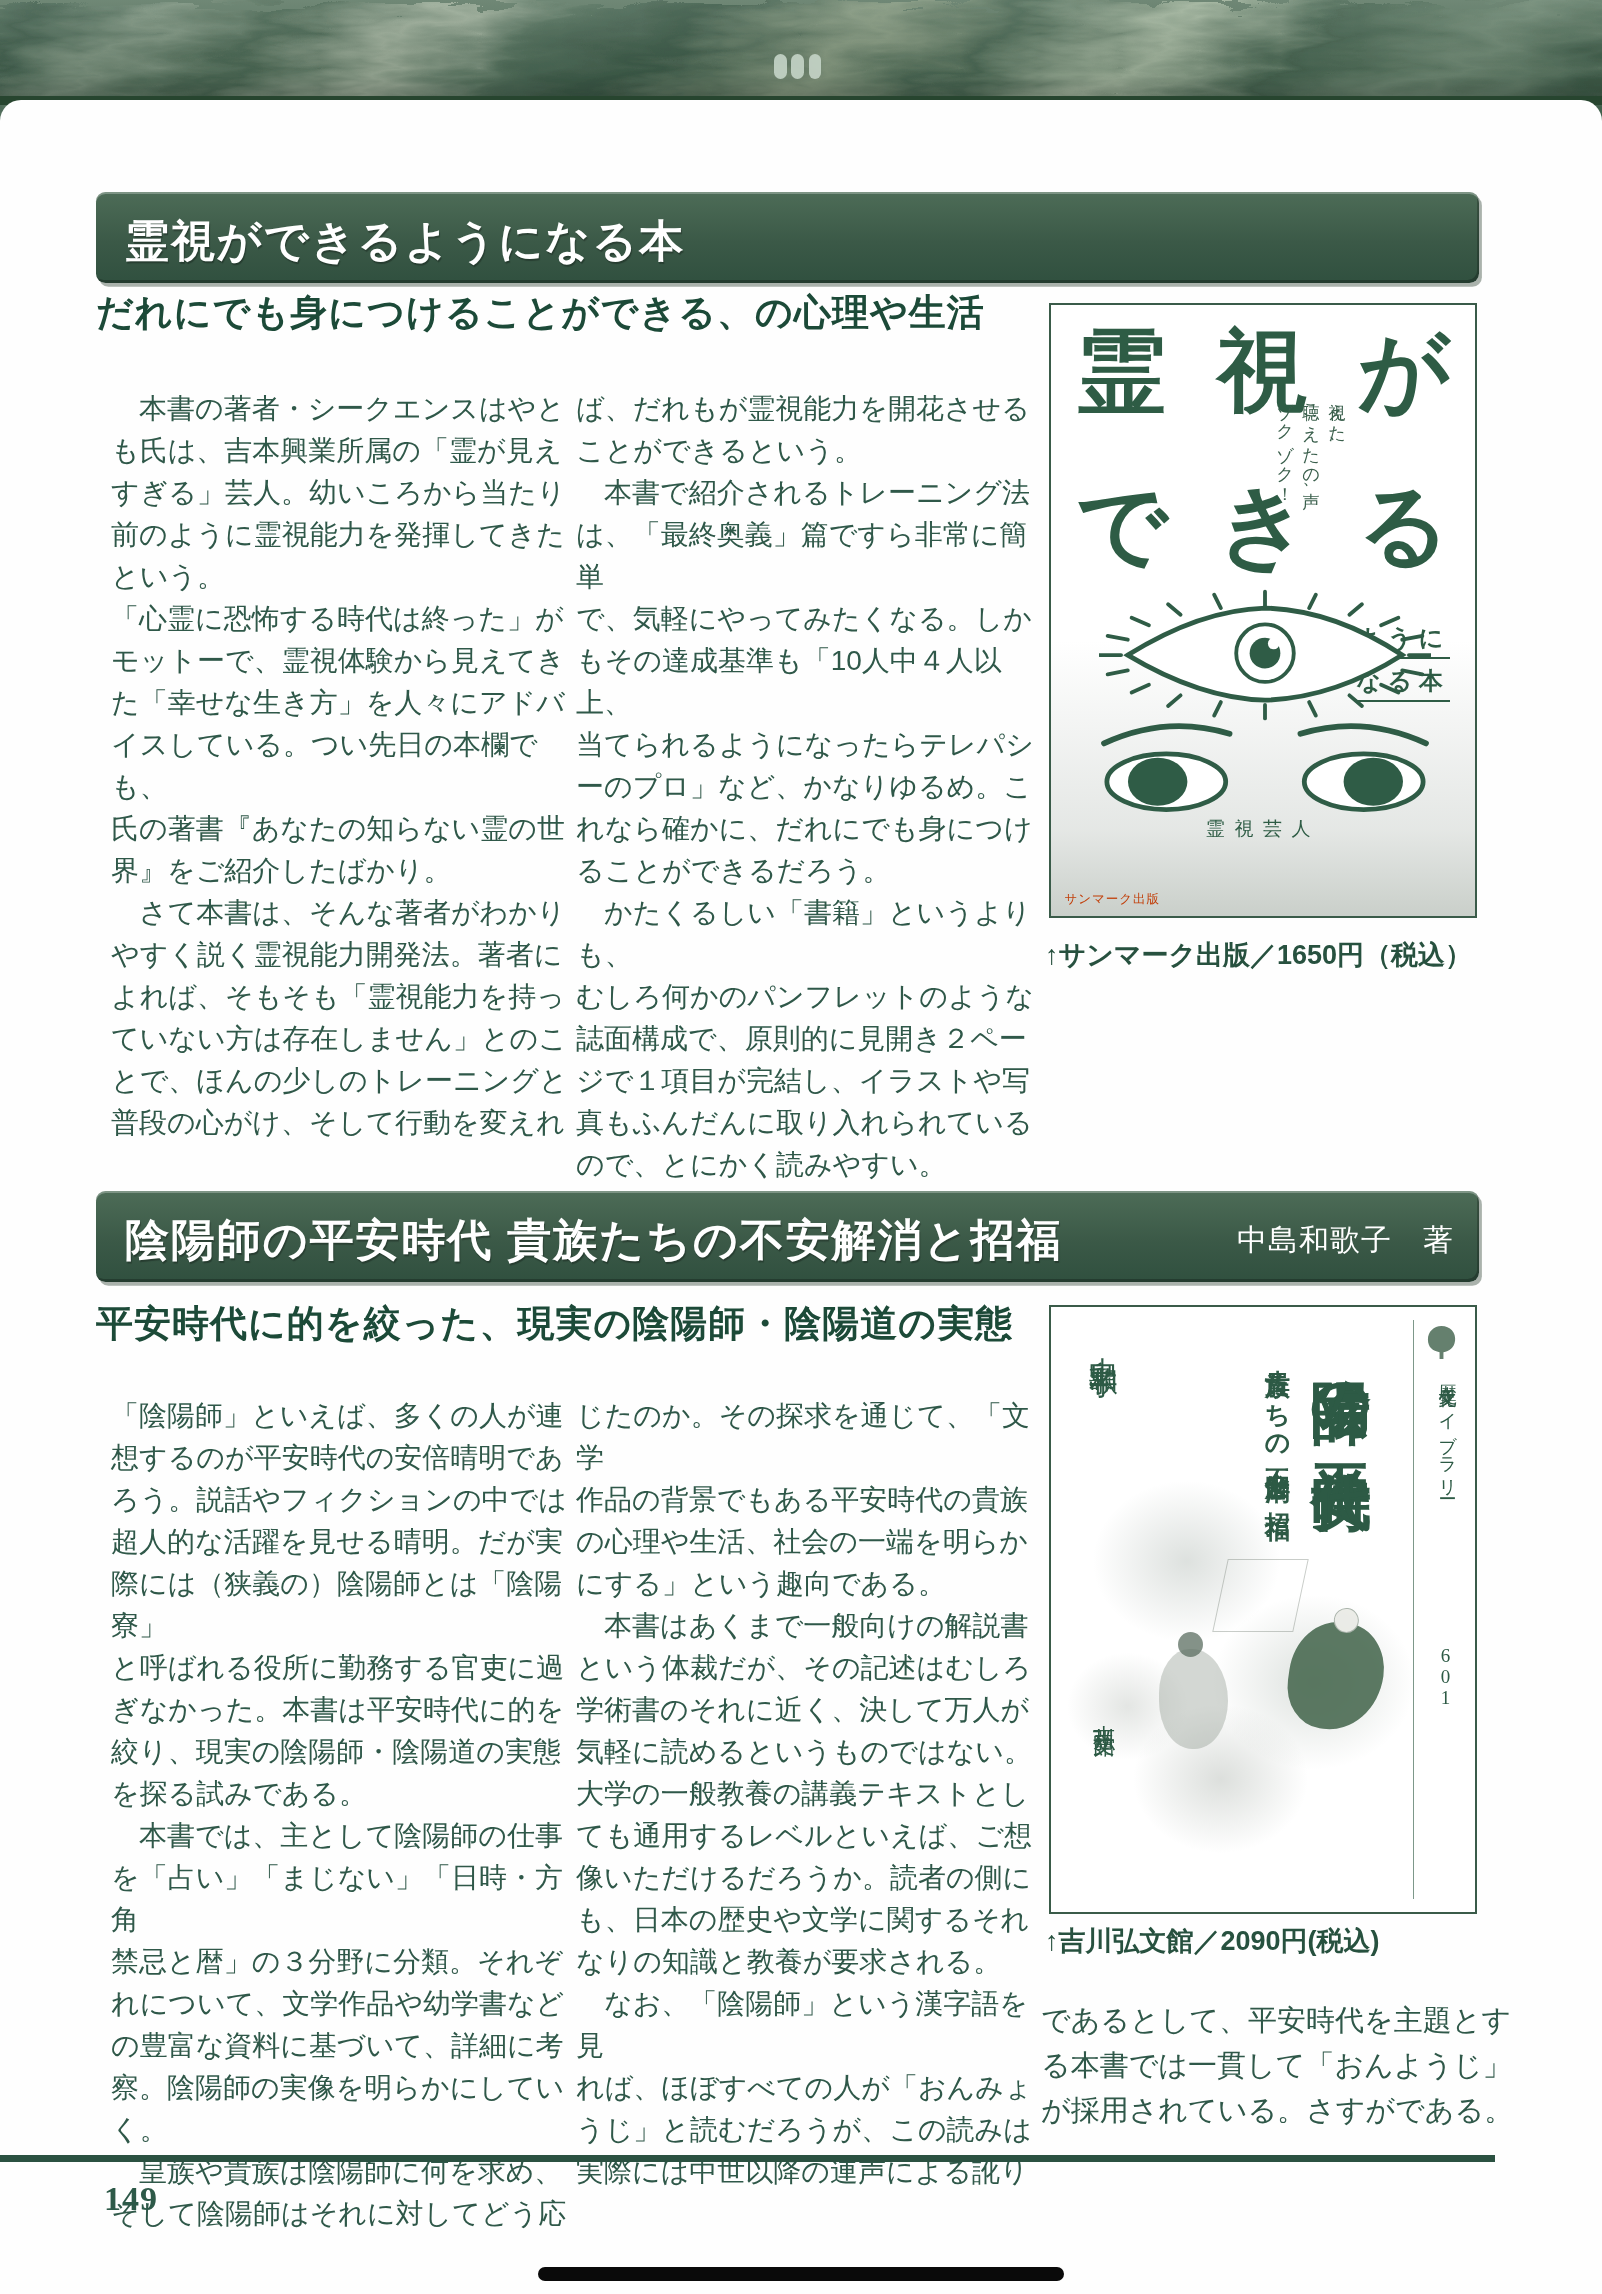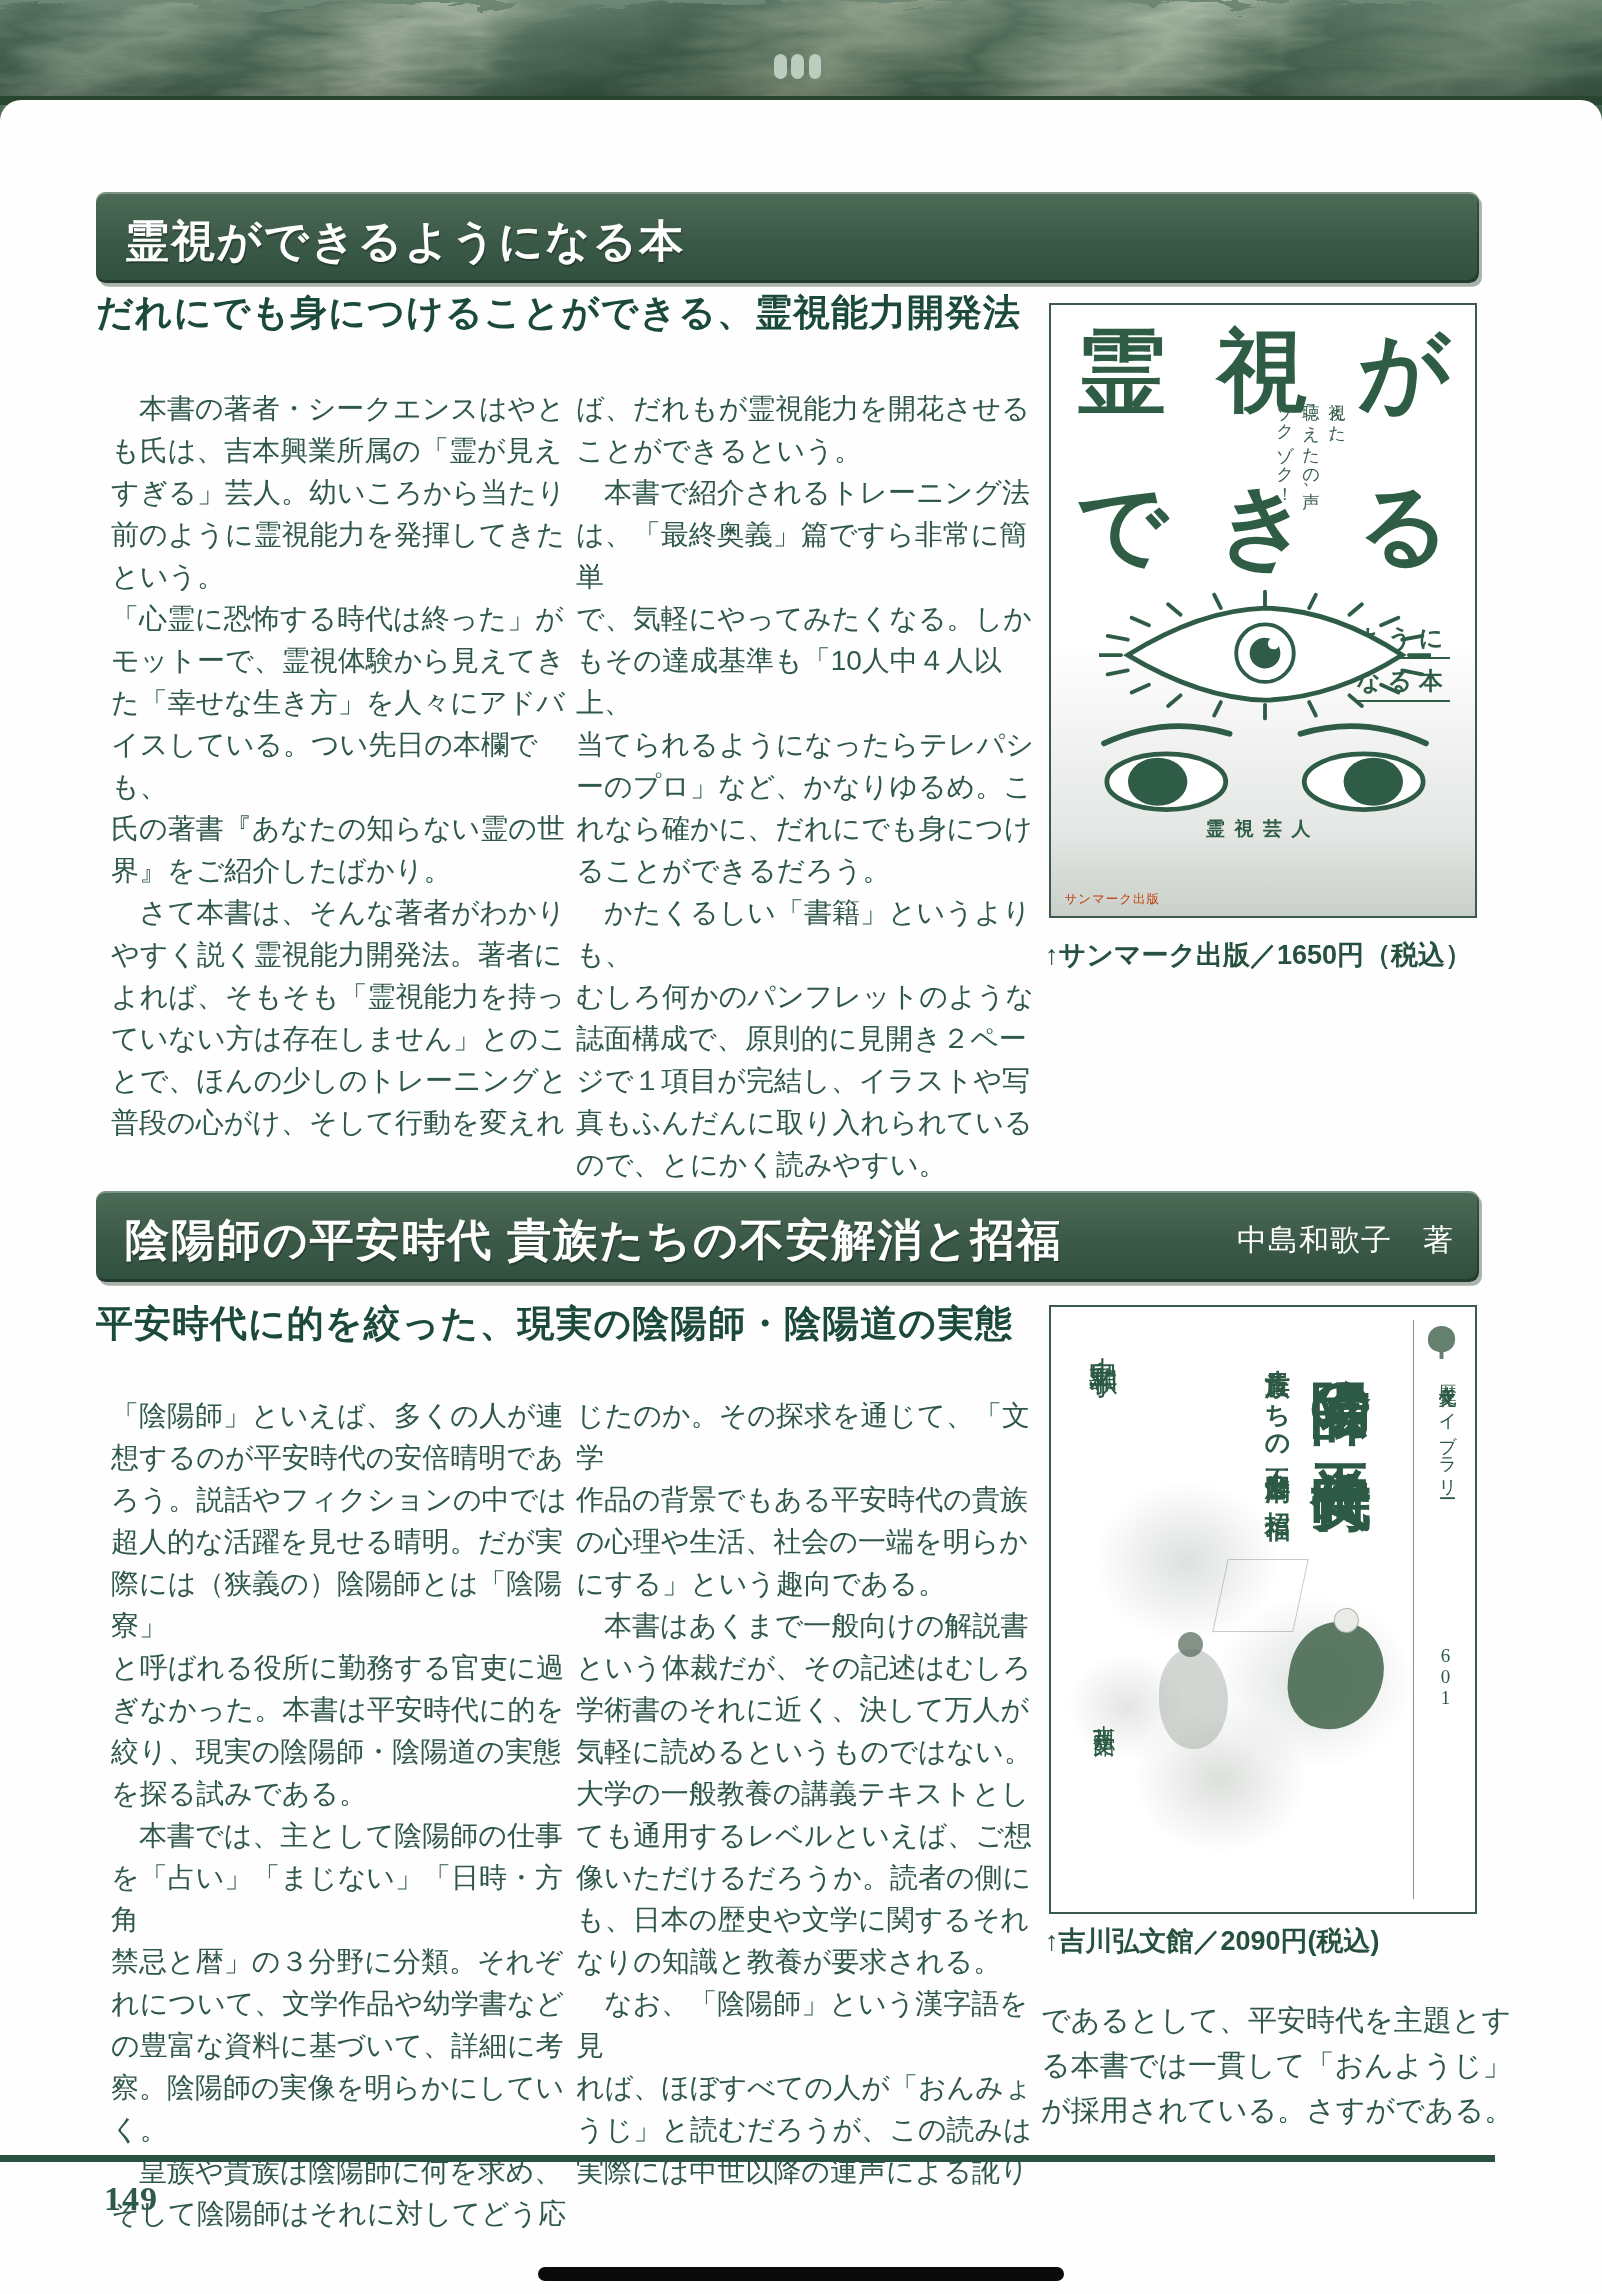--- a/index.html
+++ b/index.html
@@ -34,21 +34,21 @@
   .c1-fade{position:absolute;inset:0;background:linear-gradient(rgba(255,255,255,0) 55%,rgba(185,192,186,.38) 86%,rgba(158,168,158,.55));}
   .bigrow{position:absolute;left:25px;right:25px;display:flex;justify-content:space-between;}
   .bigrow span{font-size:90px;font-weight:bold;color:#2e5c45;line-height:1;}
   .c1-tagline{position:absolute;top:85px;right:125px;height:221px;writing-mode:vertical-rl;text-orientation:upright;
               white-space:pre-line;font-size:17.3px;line-height:26px;color:#3a5f4c;letter-spacing:1.9px;}
   .c1-suffix{position:absolute;top:317px;right:25px;text-align:left;}
   .c1-suffix span{display:block;font-size:24px;font-weight:bold;color:#2e5c45;letter-spacing:6.7px;
                   border-bottom:2.9px solid #2e5c45;padding-bottom:2.9px;margin-bottom:5.8px;white-space:nowrap;}
   .c1-eye{position:absolute;left:48px;top:281px;}
   .c1-eyes2{position:absolute;left:0px;top:402px;}
-  .c1-role{position:absolute;left:0;right:0;top:511px;text-align:center;font-size:19px;font-weight:bold;
+  .c1-role{position:absolute;left:0;right:0;top:511px;text-align:center;font-size:19px;font-weight:normal;
            letter-spacing:9.6px;color:#2e5c45;}
   .c1-author{position:absolute;left:0;right:0;top:538px;text-align:center;font-size:30px;font-weight:bold;
              letter-spacing:3.8px;color:#2e5c45;white-space:nowrap;}
   .c1-pub{position:absolute;left:13.4px;bottom:7.7px;font-size:12.5px;color:#c2410c;letter-spacing:1px;}
   
   .serif{font-family:"Liberation Serif",serif;}
   .vtext{writing-mode:vertical-rl;text-orientation:upright;}
   .c2-title{position:absolute;top:25px;right:94px;font-size:60px;font-weight:bold;color:#2d5a45;letter-spacing:3.8px;}
   .c2-sub{position:absolute;top:42px;right:181px;font-size:25px;font-weight:bold;color:#2d5a45;letter-spacing:2.9px;}
   .c2-auth{position:absolute;top:27px;left:33px;font-size:29px;color:#2d5a45;letter-spacing:3.8px;}
@@ -120,21 +120,21 @@
       <span></span>
       <span></span>
     </div>
   </div>
 
   <div class="content">
 
     <div class="bar" style="top:92px;">
       <span class="bar-title">霊視ができるようになる本</span>
     </div>
-    <div class="tagline" style="top:188px;">だれにでも身につけることができる、霊視能力開発法</div>
+    <div class="tagline" style="top:188px;">だれにでも身につけることができる、の心理や生活</div>
 
     <div class="coltext" style="left:111px;top:288px;">　本書の著者・シークエンスはやと
 も氏は、吉本興業所属の「霊が見え
 すぎる」芸人。幼いころから当たり
 前のように霊視能力を発揮してきた
 という。
 「心霊に恐怖する時代は終った」が
 モットーで、霊視体験から見えてき
 た「幸せな生き方」を人々にアドバ
 イスしている。つい先日の本欄でも、

